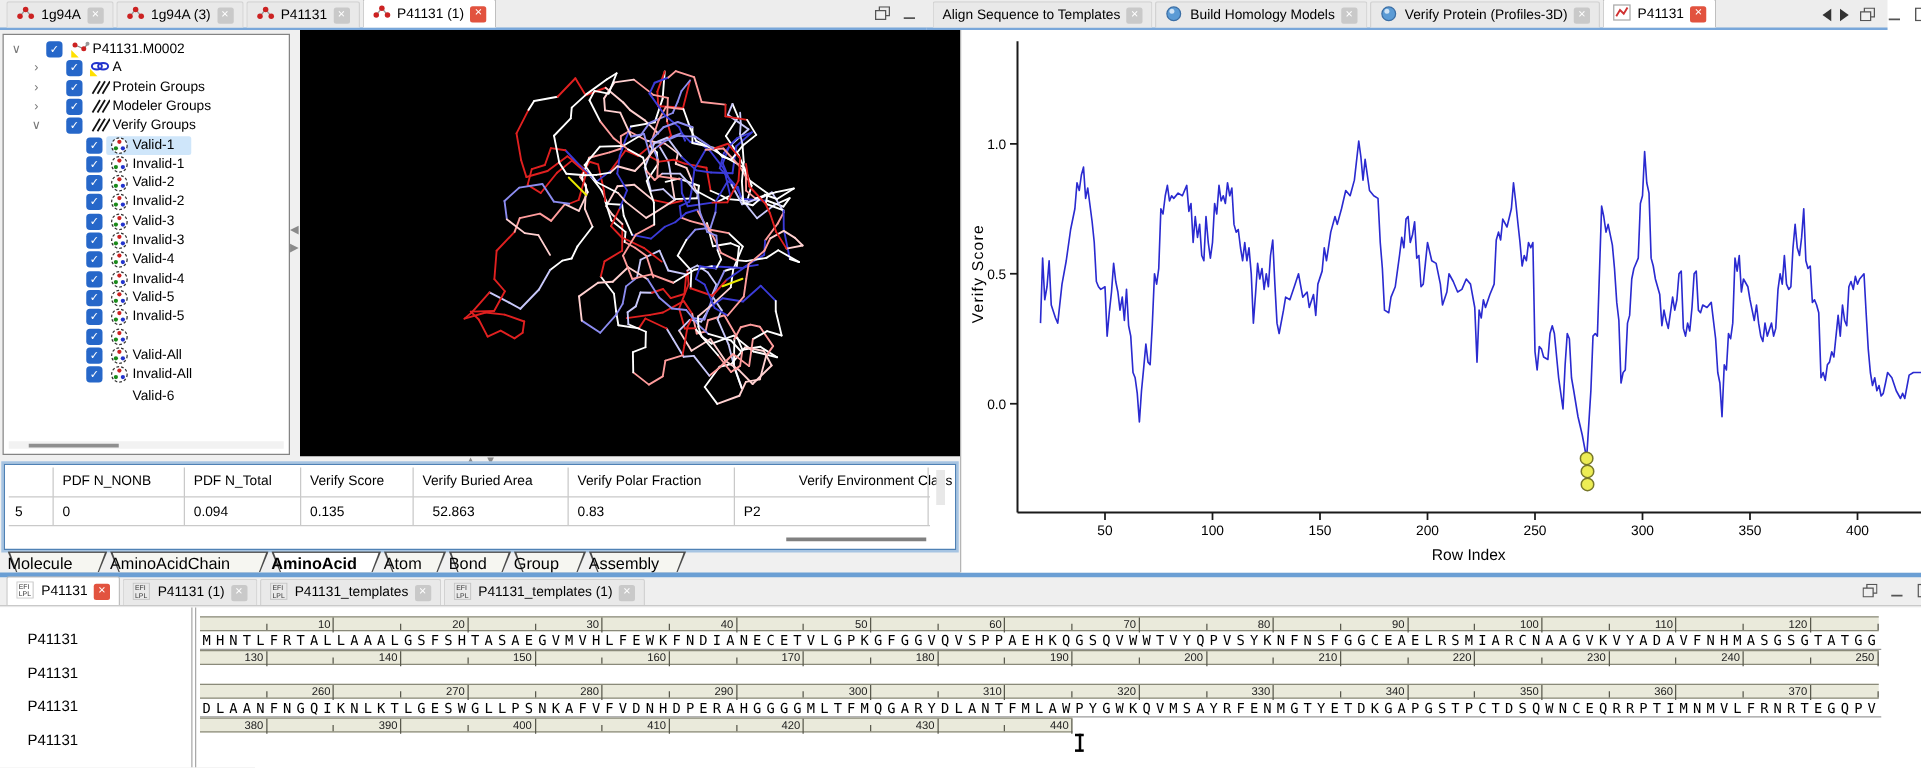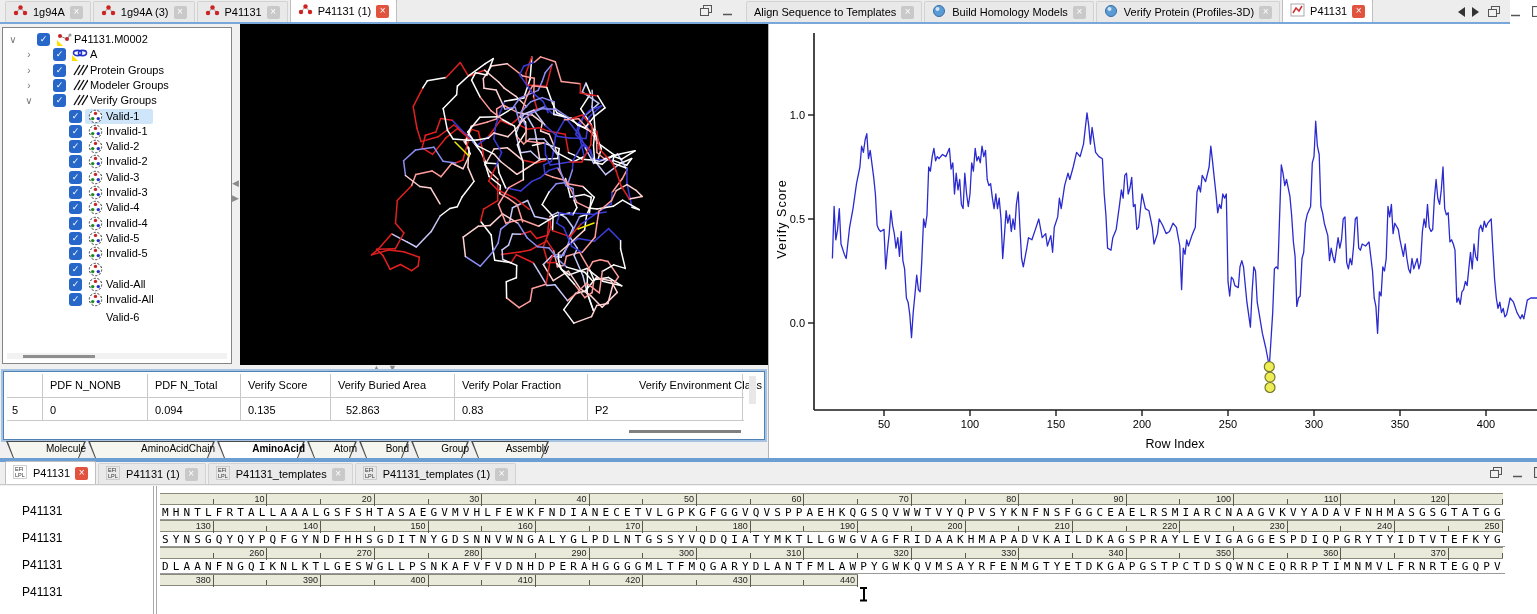--- a/index.html
+++ b/index.html
@@ -54,21 +54,21 @@
   #tbl-vscroll { position:absolute; width:7px; background:#e8e8e8; }
 
   
   #sheet-tabs { position:absolute; left:6px; top:441px; height:17px; display:flex; }
   .stab { position:relative; height:17px; margin-right:2px; }
   .stab .outer { position:absolute; left:0; top:0; width:100%; height:100%; background:#4a4a4a;
     clip-path:polygon(0 0, 100% 0, calc(100% - 7px) 100%, 7px 100%); }
   .stab .inner { position:absolute; left:0; top:1px; width:100%; height:16px; background:#f6f6f1;
     clip-path:polygon(2px 0, calc(100% - 2px) 0, calc(100% - 8px) 100%, 8px 100%); }
   .stab.active .inner { background:#ffffff; }
-  .stab span { position:absolute; width:100%; text-align:right; top:2px; font-size:10px; }
+  .stab span { position:absolute; width:100%; text-align:left; top:2px; font-size:13px; }
 
   #blue-strip { position:absolute; left:0; top:458px; width:1537px; height:4px; background:#6b9fd4; }
 
   
   #right-bg { position:absolute; left:768px; top:0; width:769px; height:458px; background:#fff;
     border-left:1px solid #b5b5b5; }
   #chart { position:absolute; left:768px; top:24px; width:769px; height:434px; }
 
   
   #bottom-tabbar { position:absolute; left:0; top:462px; width:1537px; height:23px; background:#efefef;
@@ -1175,21 +1175,20 @@
           <div class="rtick" style="left: 1073px;"></div>
           <div class="rbound" style="left: 1126.7px;"></div>
           <span class="rnum" style="left: 1084.7px;">230</span>
           <div class="rtick" style="left: 1180.4px;"></div>
           <div class="rbound" style="left: 1234.1px;"></div>
           <span class="rnum" style="left: 1192.1px;">240</span>
           <div class="rtick" style="left: 1287.8px;"></div>
           <div class="rbound" style="left: 1341.5px;"></div>
           <span class="rnum" style="left: 1299.5px;">250</span>
         </div>
-        <div class="seqline" style="left: 0px; top: 46px; width: 1344.5px;">SYNSGQYQYPQFGYNDFHHSGDITNYGDSNNVWNGALYGLPDLNTGSSYVQDQIATYMKTLLGWGVAGFRIDAAKHMAPADVKAILDKAGSPRAYLEVIGAGGESPDIQPGRYTYIDTVTEFKYG</div>
         <div class="ruler" style="left: 0px; top: 61px; width: 1342.5px;">
           <div class="rtick" style="left: 52.7px;"></div>
           <div class="rbound" style="left: 106.4px;"></div>
           <span class="rnum" style="left: 64.4px;">260</span>
           <div class="rtick" style="left: 160.1px;"></div>
           <div class="rbound" style="left: 213.8px;"></div>
           <span class="rnum" style="left: 171.8px;">270</span>
           <div class="rtick" style="left: 267.5px;"></div>
           <div class="rbound" style="left: 321.2px;"></div>
           <span class="rnum" style="left: 279.2px;">280</span>

